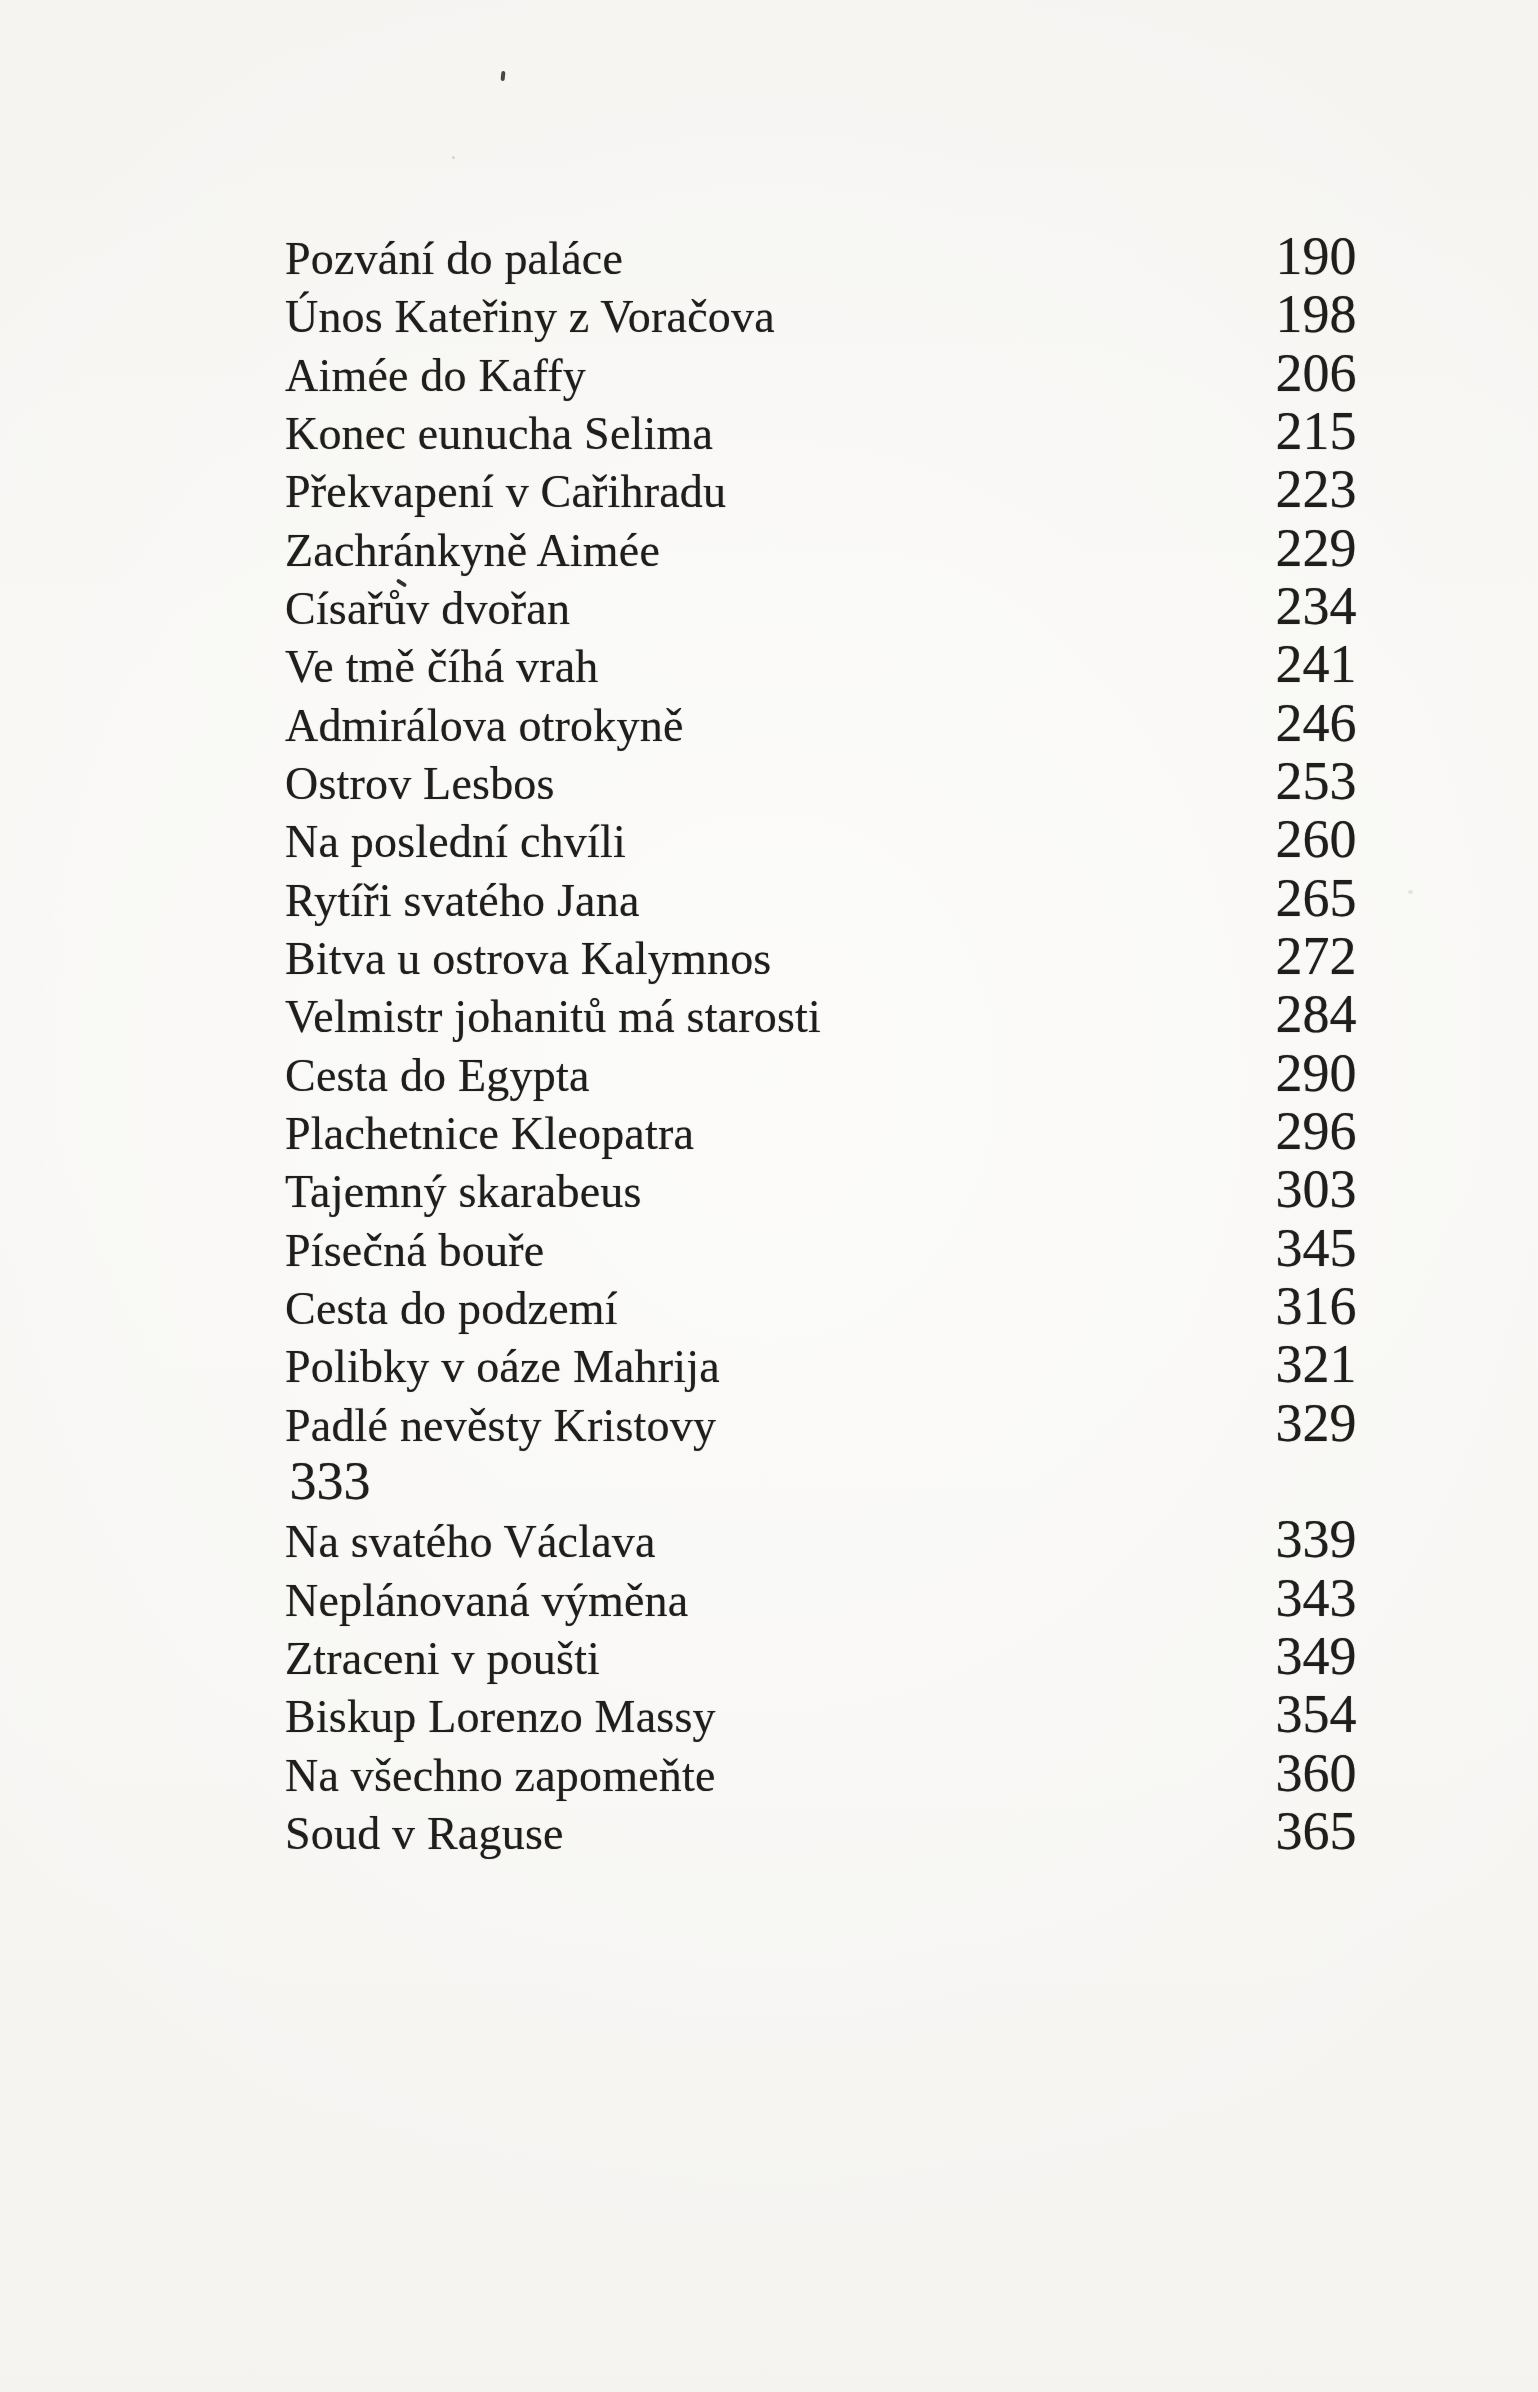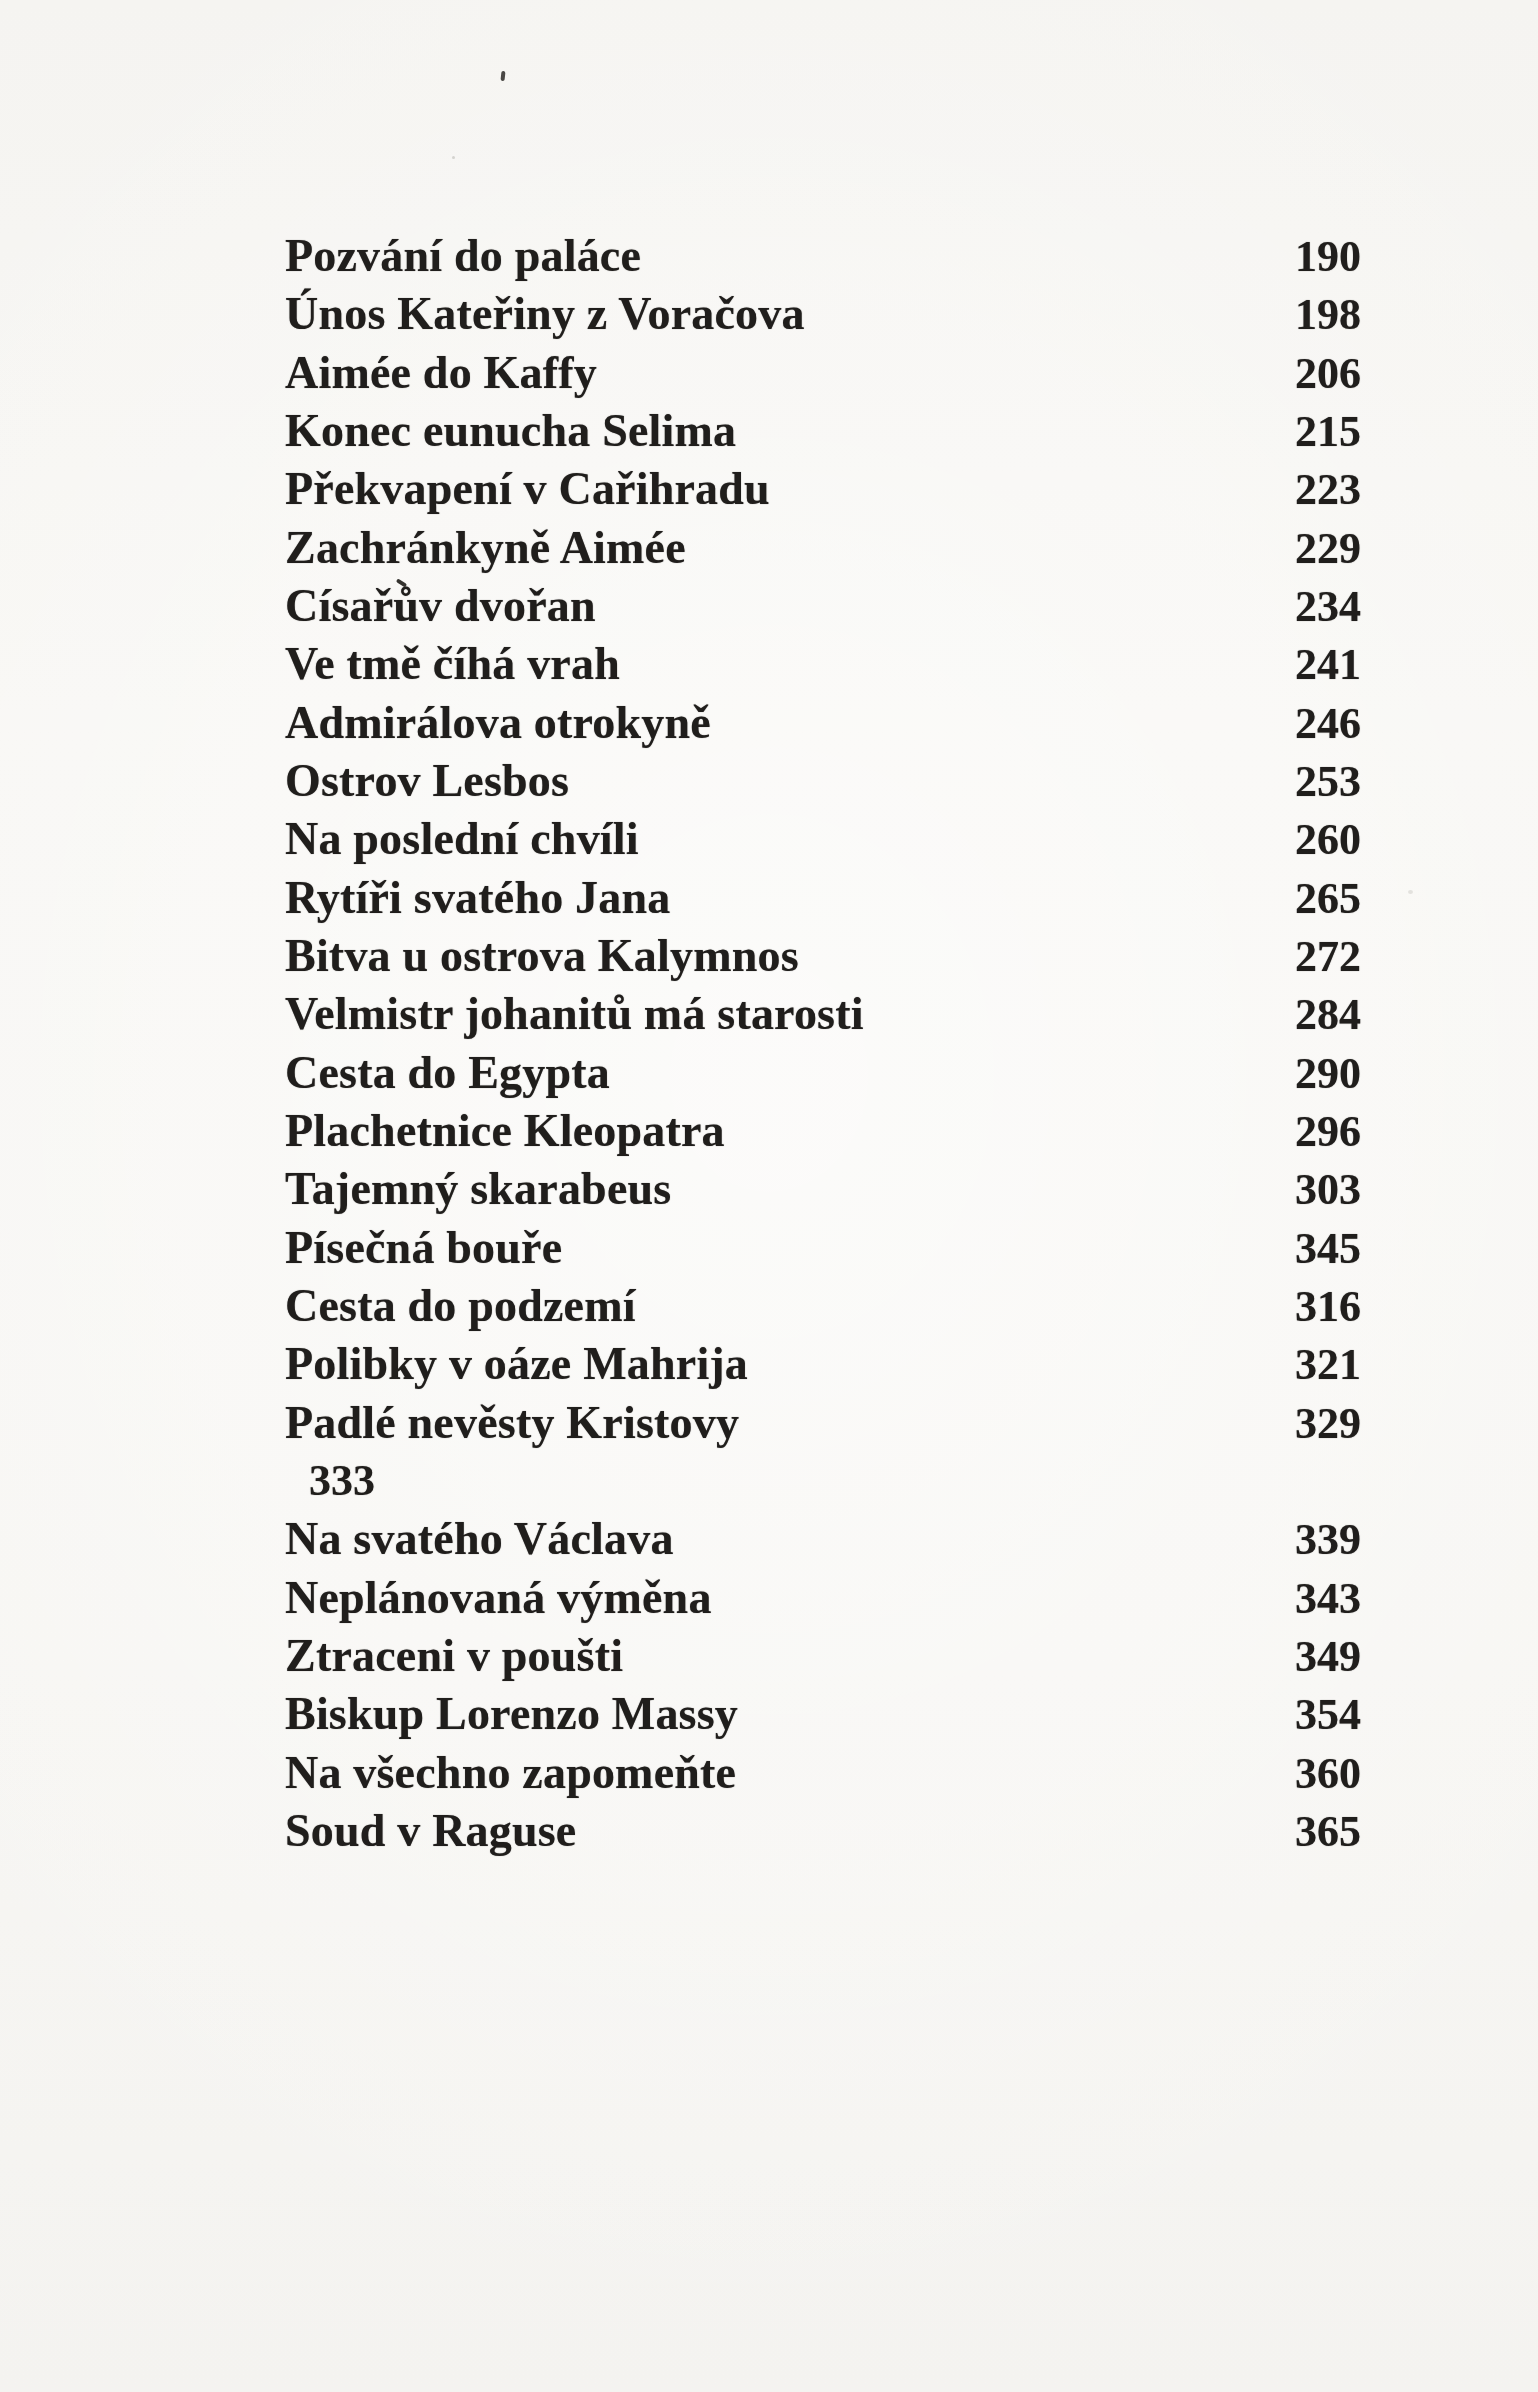--- a/index.html
+++ b/index.html
@@ -19,42 +19,41 @@
     inset: 0;
     background:
       radial-gradient(ellipse 120% 90% at 50% 45%, rgba(255,255,255,0.55) 0%, rgba(255,255,255,0) 60%),
       linear-gradient(180deg, #f5f4f1 0%, #f8f7f4 30%, #f7f6f3 70%, #f4f3f0 100%);
   }
   .toc {
     position: absolute;
     left: 285px;
     top: 227px;
     width: 1076px; 
-    font-weight: bold;
   }
   .row {
     height: 58.34px;
     display: flex;
     justify-content: space-between;
     align-items: baseline;
   }
   .title {
     font-size: 46px;
     line-height: 58.34px;
     letter-spacing: 0.2px;
     color: #201e1c;
     text-shadow: 0 0 1px rgba(32,30,28,0.55);
     white-space: nowrap;
   }
   .num {
-    font-size: 44px;
+    font-size: 54px;
     line-height: 58.34px;
     color: #201e1c;
     text-shadow: 0 0 1px rgba(32,30,28,0.55);
-    text-align: right;
+    text-align: center;
     min-width: 90px;
     font-variant-numeric: lining-nums;
   }
   
   .speck {
     position: absolute;
     pointer-events: none;
   }
   .speck-tick {
     left: 501px;

